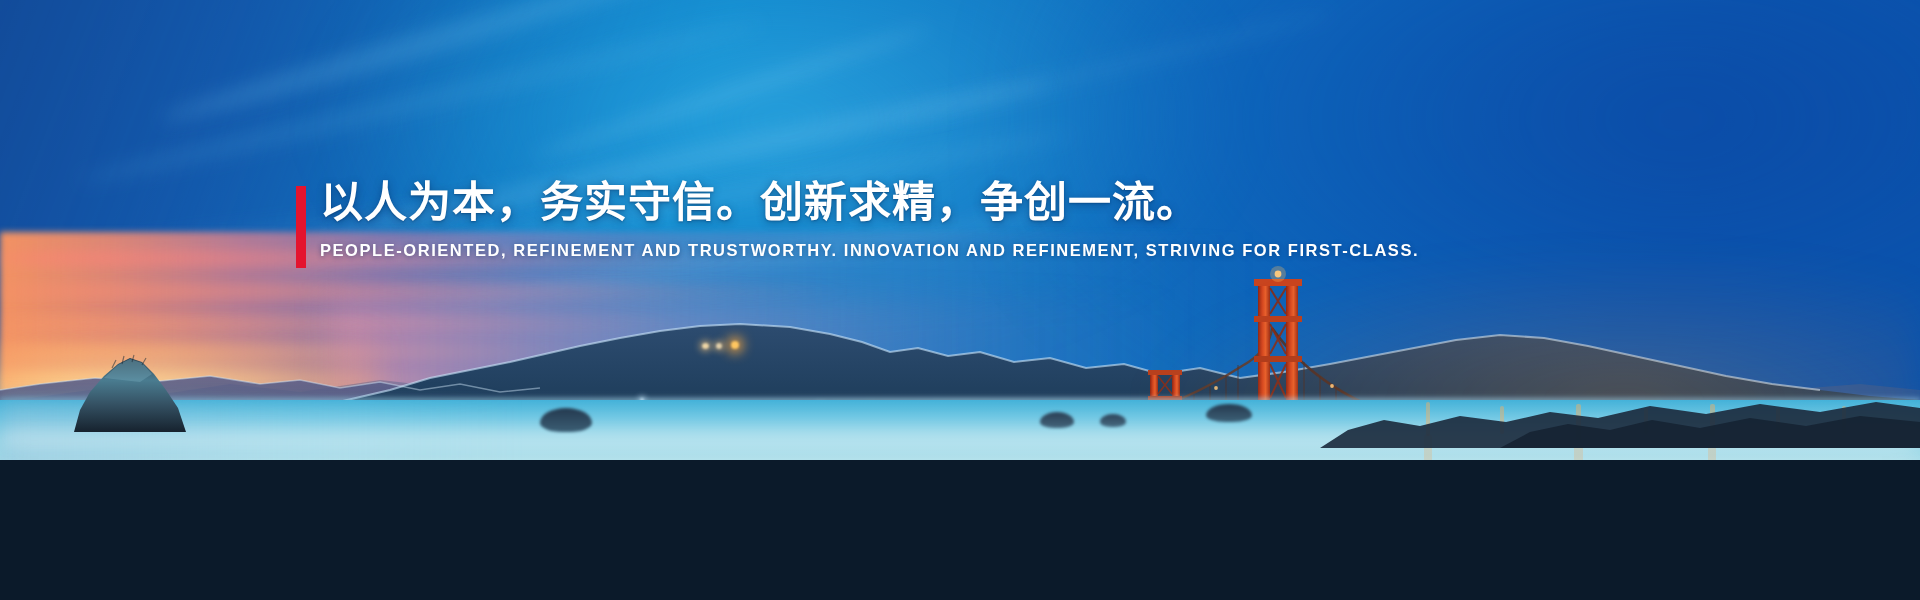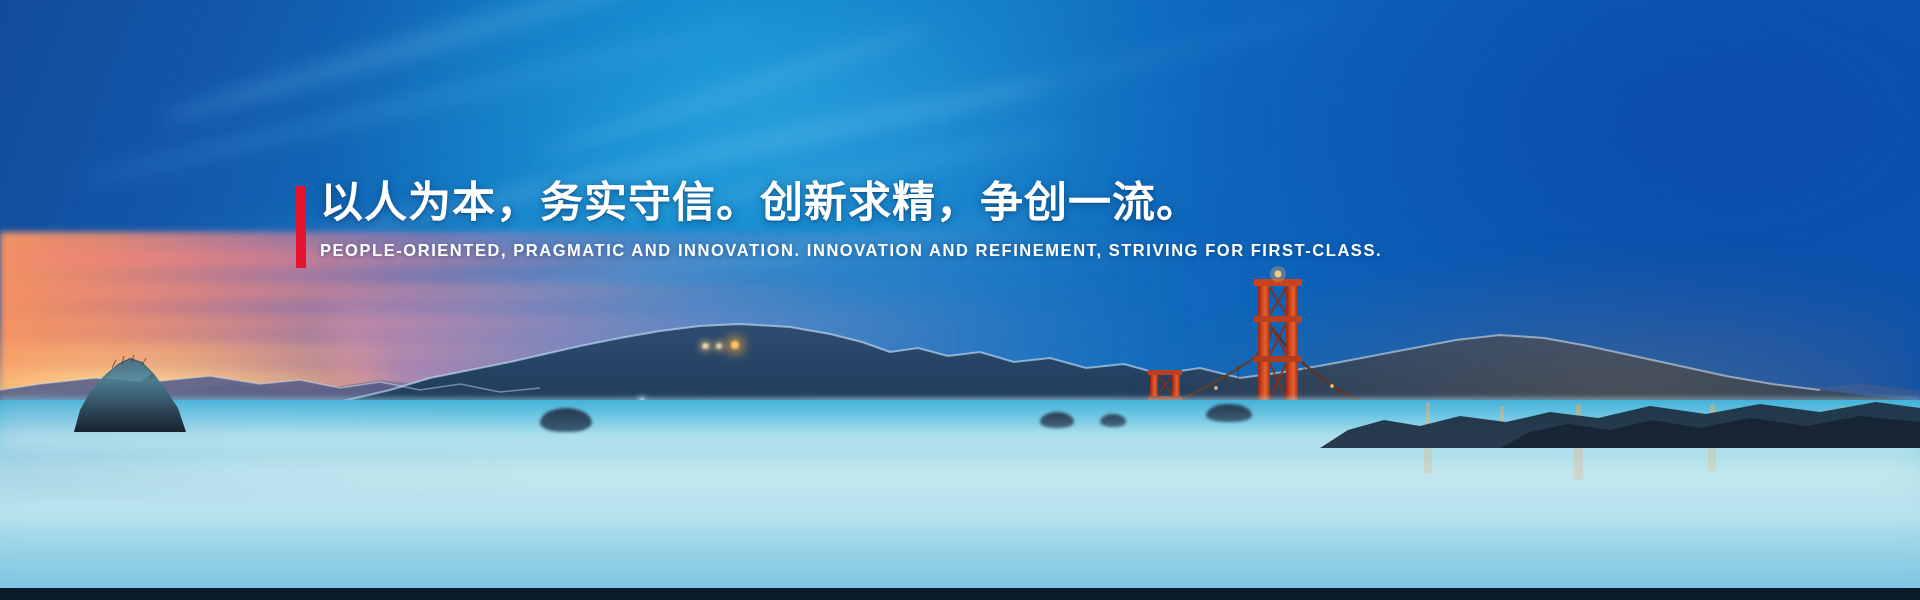--- a/index.html
+++ b/index.html
@@ -2,21 +2,21 @@
 <html lang="zh-CN"><head>
 <meta charset="utf-8">
 <title>Banner</title>
 <style>
   html,body{margin:0;padding:0;background:#0b1a2a;}
   *{box-sizing:border-box;}
 
   .banner{
     position:relative;
     width:1920px;
-    height:588px;
+    height:460px;
     overflow:hidden;
     font-family:"Liberation Sans","DejaVu Sans",sans-serif;
     background:#0a63b8;
   }
 
   
   .sky{
     position:absolute; left:0; top:0; width:1920px; height:430px;
     background:
       linear-gradient(105deg,
@@ -544,16 +544,16 @@
     <path d="M0,90 L28,72 L64,62 L100,68 L140,58 L186,64 L230,54
              L278,60 L330,48 L386,56 L440,46 L500,54 L556,44 L600,50
              L600,90 Z" fill="#1c2c3f" opacity="0.92"></path>
     <path d="M180,90 L210,74 L248,66 L290,72 L332,62 L380,70 L430,60
              L486,68 L540,58 L600,64 L600,90 Z" fill="#162434" opacity="0.95"></path>
   </svg>
 
   <div class="text-block">
     <div class="accent-bar"></div>
     <h1 class="headline">以人为本，务实守信。创新求精，争创一流。</h1>
-    <p class="subhead">PEOPLE-ORIENTED, PRAGMATIC AND INNOVATION. INNOVATION AND REFINEMENT, STRIVING FOR FIRST-CLASS.</p>
+    <p class="subhead">PEOPLE-ORIENTED, REFINEMENT AND TRUSTWORTHY. INNOVATION AND REFINEMENT, STRIVING FOR FIRST-CLASS.</p>
   </div>
 
 </div>
 
 </body></html>

